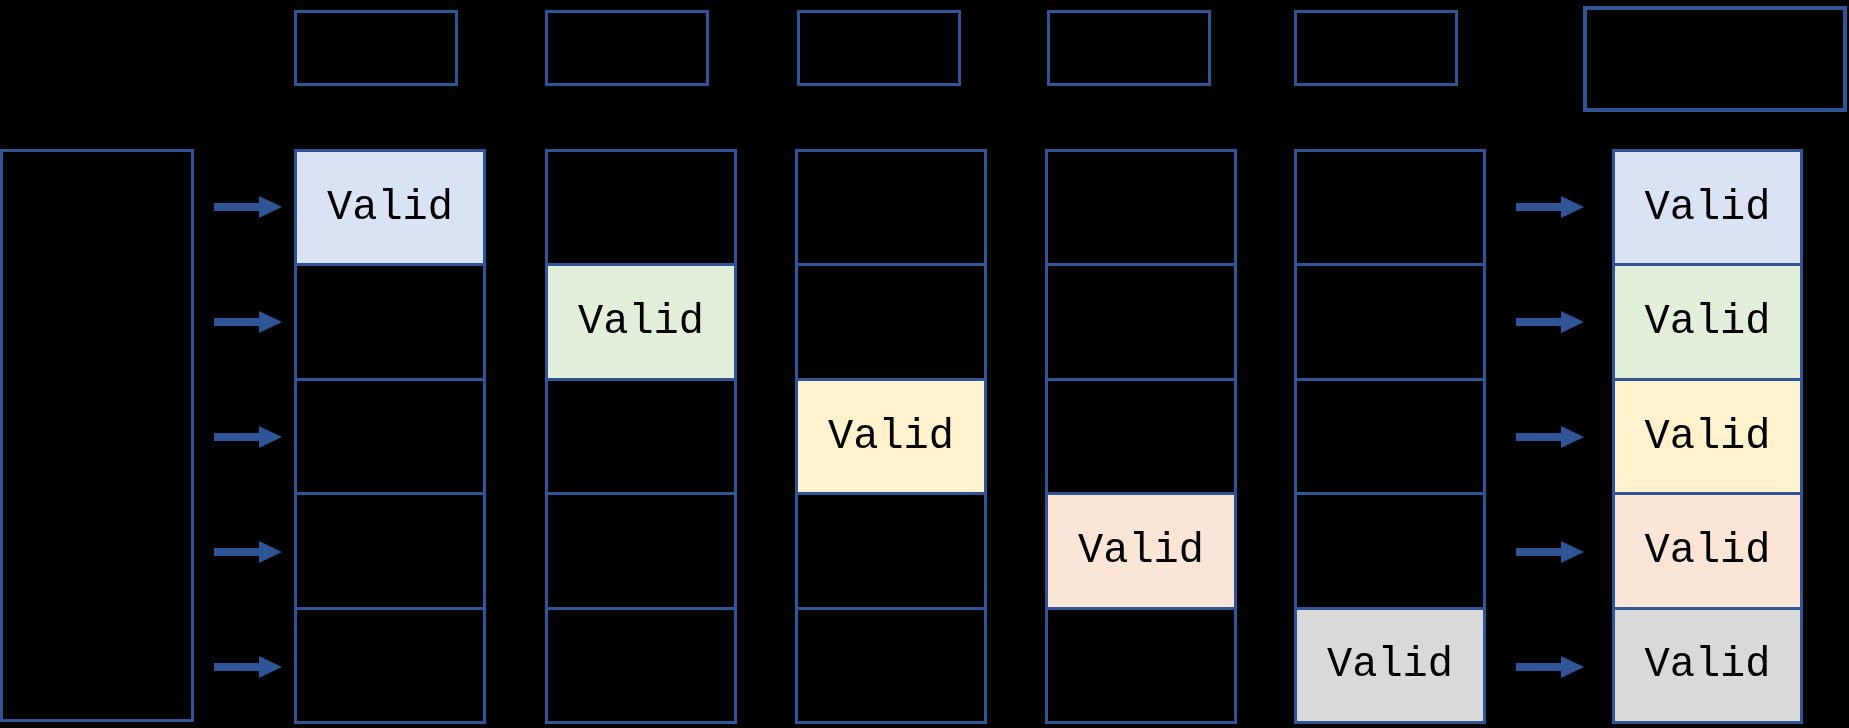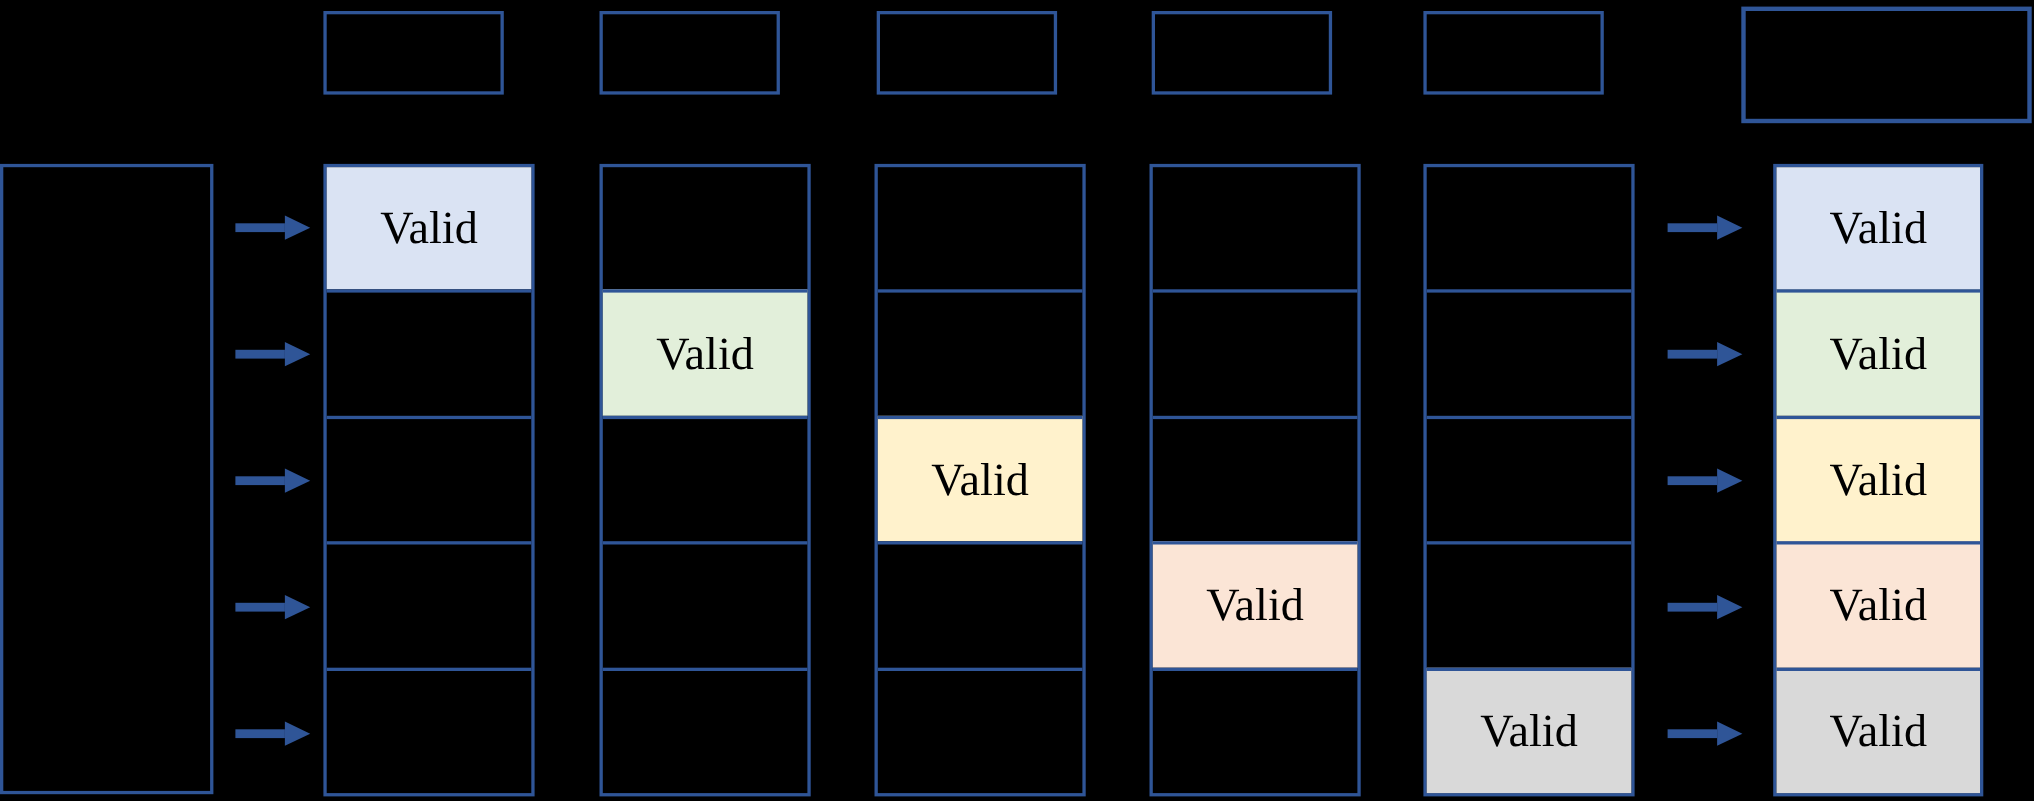--- a/index.html
+++ b/index.html
@@ -1,18 +1,18 @@
 <!DOCTYPE html>
 <html><head>
 <meta charset="utf-8">
 <style>
   html,body{margin:0;padding:0;background:#000;}
   .canvas{
     position:relative;width:1849px;height:728px;background:#000000;
-    font-family:Liberation Serif, serif;overflow:hidden;
+    font-family:Liberation Mono, monospace;overflow:hidden;
   }
   .box{
     position:absolute;border:3px solid #2F5597;box-sizing:border-box;background:transparent;
   }
   .wide-box{border-width:4px;}
   .col{
     position:absolute;top:149px;height:575px;width:192px;
     border:3px solid #2F5597;box-sizing:border-box;
     display:flex;flex-direction:column;
   }

